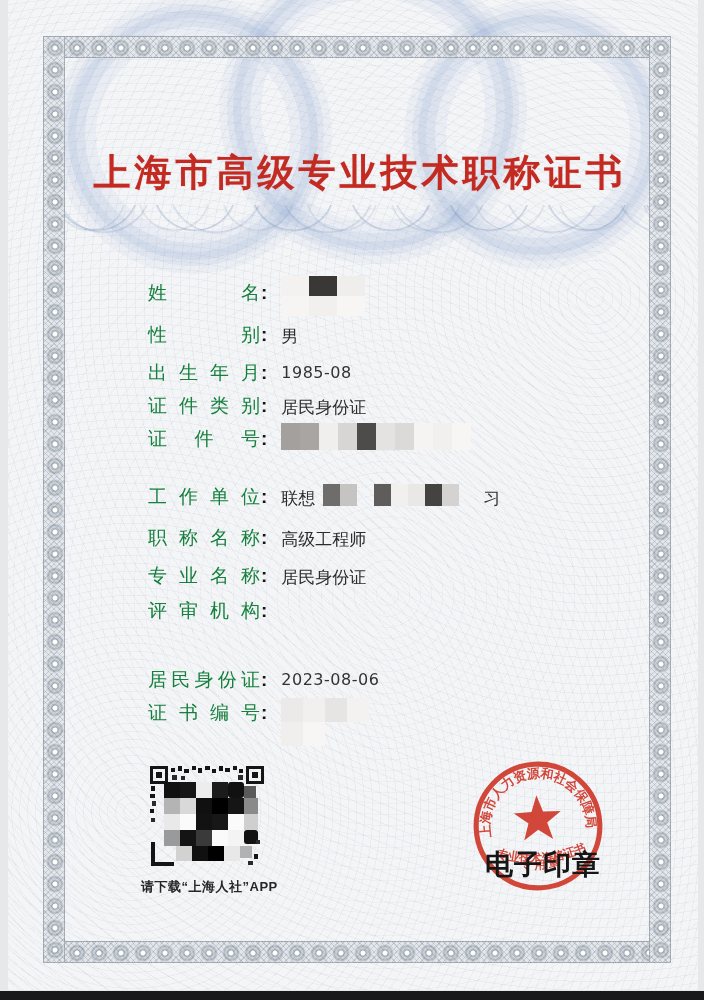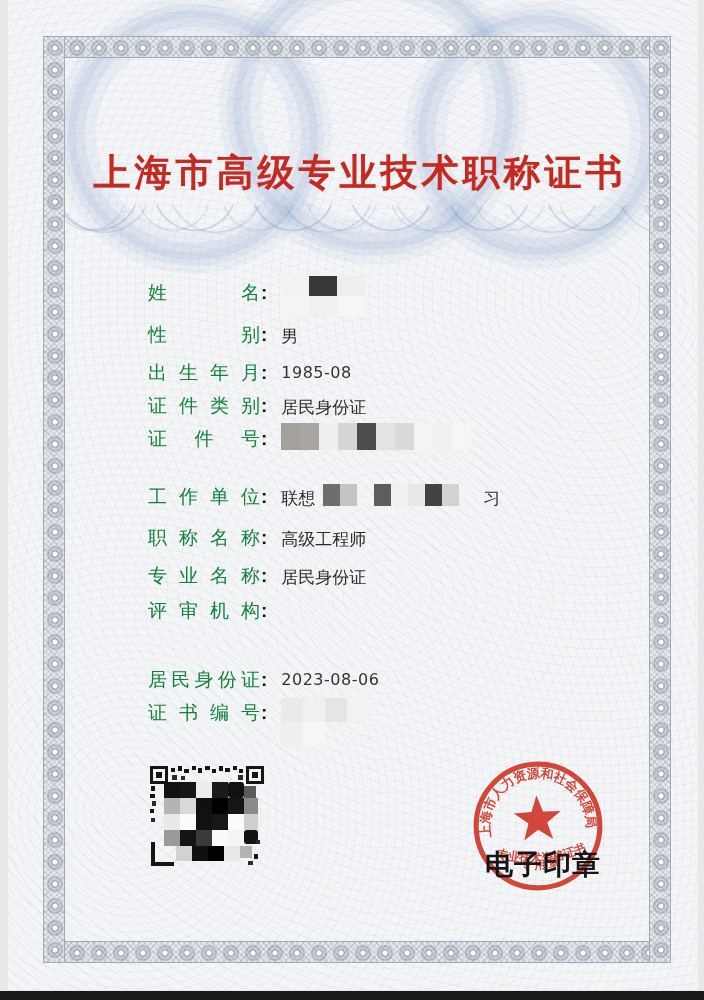--- a/index.html
+++ b/index.html
@@ -331,20 +331,21 @@
           <rect x="74" y="80" width="16" height="15" fill="#e8e8e8"></rect>
         <rect x="90" y="80" width="12" height="12" fill="#b2b2b2"></rect>
       </g>
 
       <rect x="106" y="74" width="4" height="4" fill="#2a2a2a"></rect>
         <rect x="104" y="88" width="4" height="5" fill="#151515"></rect>
       <rect x="98" y="95" width="5" height="4" fill="#2a2a2a"></rect>
     </svg>
   </div>
   <div class="qr-caption">
+    <div>请下载“上海人社”APP</div>
   </div>
 
   <div class="seal">
     <svg class="seal-svg" width="136" height="136" viewBox="0 0 132 132" xmlns="http://www.w3.org/2000/svg">
       <defs>
         <path id="arcTop" d="M 19.7 74.2 A 47 47 0 1 1 112.3 74.2" fill="none"></path>
         <path id="arcMid" d="M 22 93 Q 66 109 110 93" fill="none"></path>
         <path id="arcBot" d="M 38 102 Q 66 113 94 102" fill="none"></path>
       </defs>
       <circle cx="66" cy="66" r="60" fill="none" stroke="#cf3a2b" stroke-width="5"></circle>

